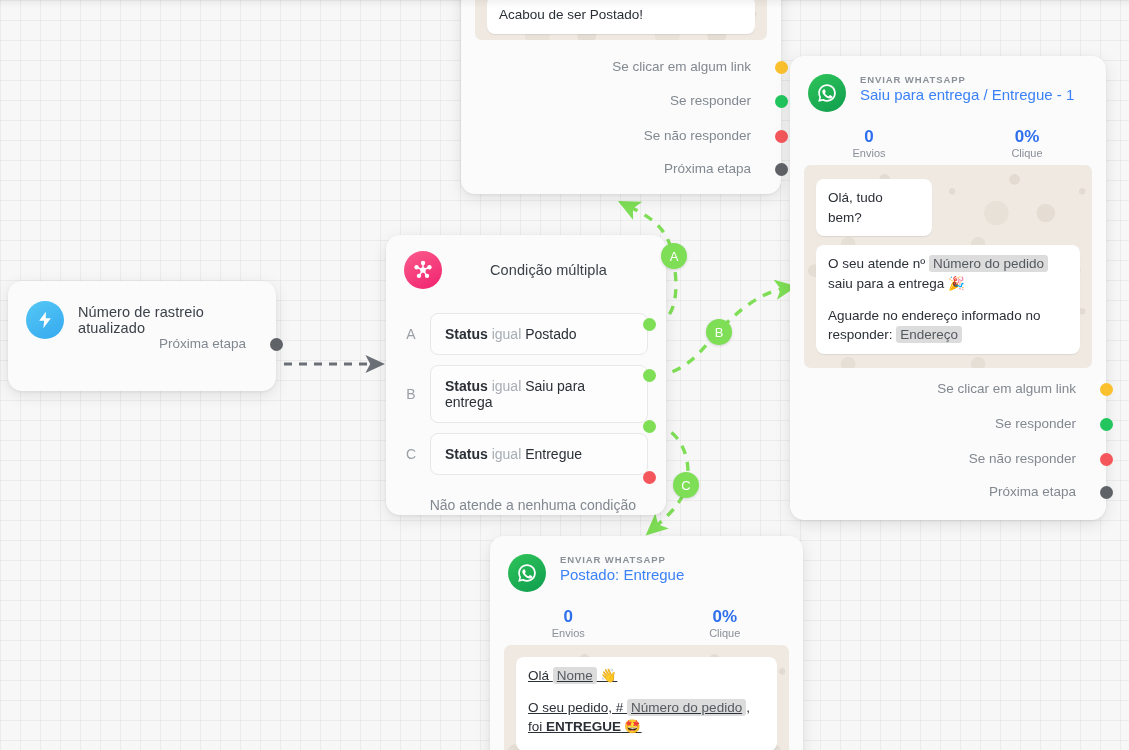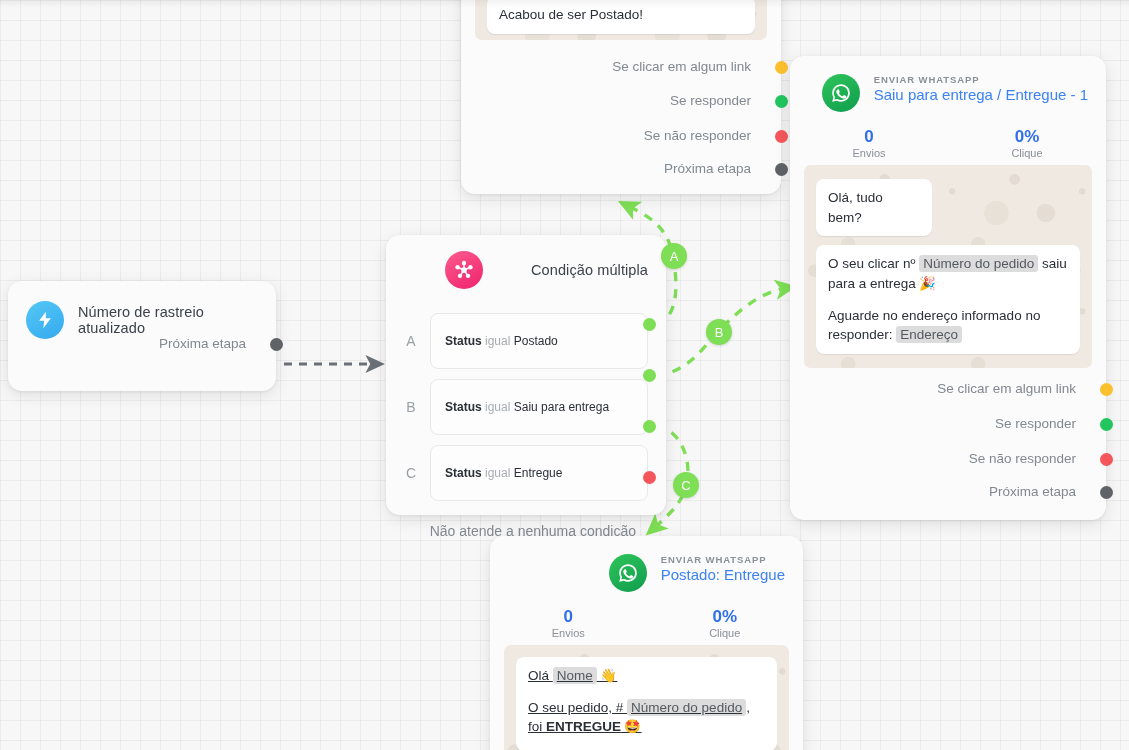--- a/index.html
+++ b/index.html
@@ -30,21 +30,20 @@
     background: #fbfbfb;
     border-radius: 14px;
     box-shadow: 0 4px 16px rgba(0,0,0,0.10), 0 1px 3px rgba(0,0,0,0.06);
     z-index: 10;
   }
   .node-head {
     display: flex;
     align-items: center;
     gap: 14px;
     padding: 16px 18px 4px 18px;
-    justify-content: flex-end;
   }
   .node-icon {
     width: 38px; height: 38px;
     border-radius: 50%;
     flex: 0 0 38px;
     display: flex; align-items: center; justify-content: center;
   }
   .icon-bolt   { background: linear-gradient(150deg,#54c8f5 0%, #35a9ef 100%); }
   .icon-cond   { background: linear-gradient(150deg,#fb5c8d 0%, #f0226d 100%); }
   .icon-wa     { background: linear-gradient(150deg,#2fc45a 0%, #0f9d4e 100%); }
@@ -148,22 +147,22 @@
     font-size: 14px;
     color: #9aa0a6;
     text-align: center;
     flex: 0 0 14px;
   }
   .cond-box {
     flex: 1;
     border: 1px solid #e8e8e8;
     border-radius: 8px;
     background: #fdfdfd;
-    padding: 20px 14px;
-    font-size: 12px;
+    padding: 12px 14px;
+    font-size: 14px;
     color: #30343a;
   }
   .cond-box .op { color: #a8adb3; }
   .cond-box .field { font-weight: bold; color: #2b2f36; }
   .cond-box .val { color: #2b2f36; }
   .cond-else {
     text-align: right;
     font-size: 14px;
     color: #828890;
     padding: 0 30px 0 18px;
@@ -324,21 +323,21 @@
     </div>
     <div class="stat">
       <div class="num">0%</div>
       <div class="lbl">Clique</div>
     </div>
   </div>
 
   <div class="wa-preview">
     <div class="wa-bubble" style="width:116px;">Olá, tudo bem?</div>
     <div class="wa-bubble">
-      <span>O seu clicar nº </span><span class="var">Número do pedido</span><span> saiu para a entrega 🎉</span>
+      <span>O seu atende nº </span><span class="var">Número do pedido</span><span> saiu para a entrega 🎉</span>
       <div style="height:12px"></div>
       <span>Aguarde no endereço informado no responder:</span>
       <span class="var">Endereço</span>
     </div>
   </div>
 
   <div class="port-row" style="top:325px;">Se clicar em algum link</div>
   <div class="port yellow" style="right:-6.5px; top:327px;"></div>
 
   <div class="port-row" style="top:360px;">Se responder</div>

